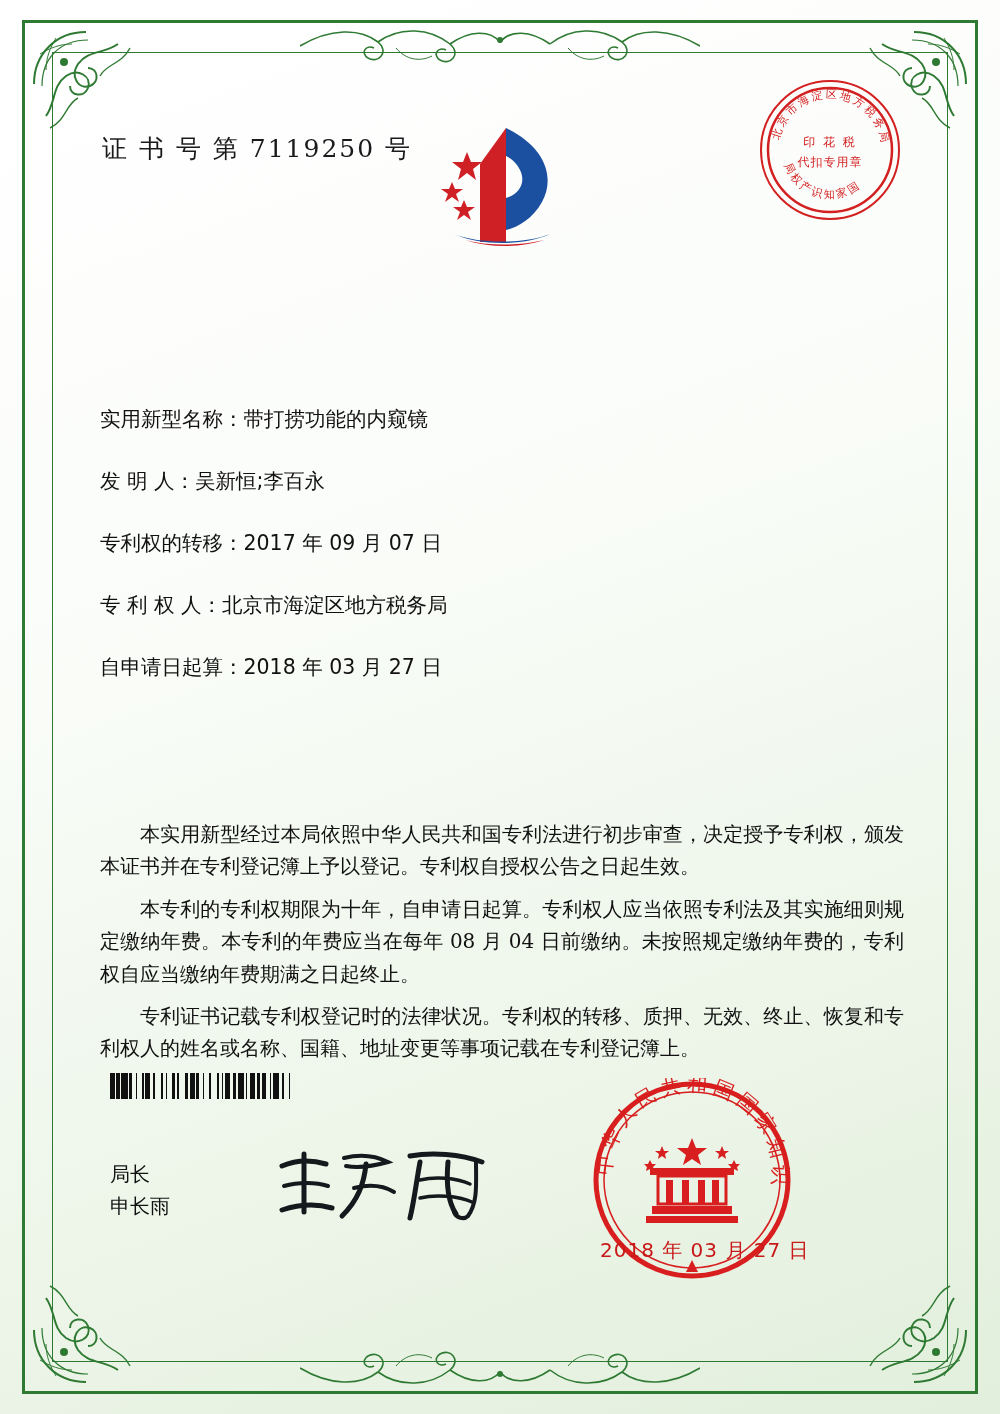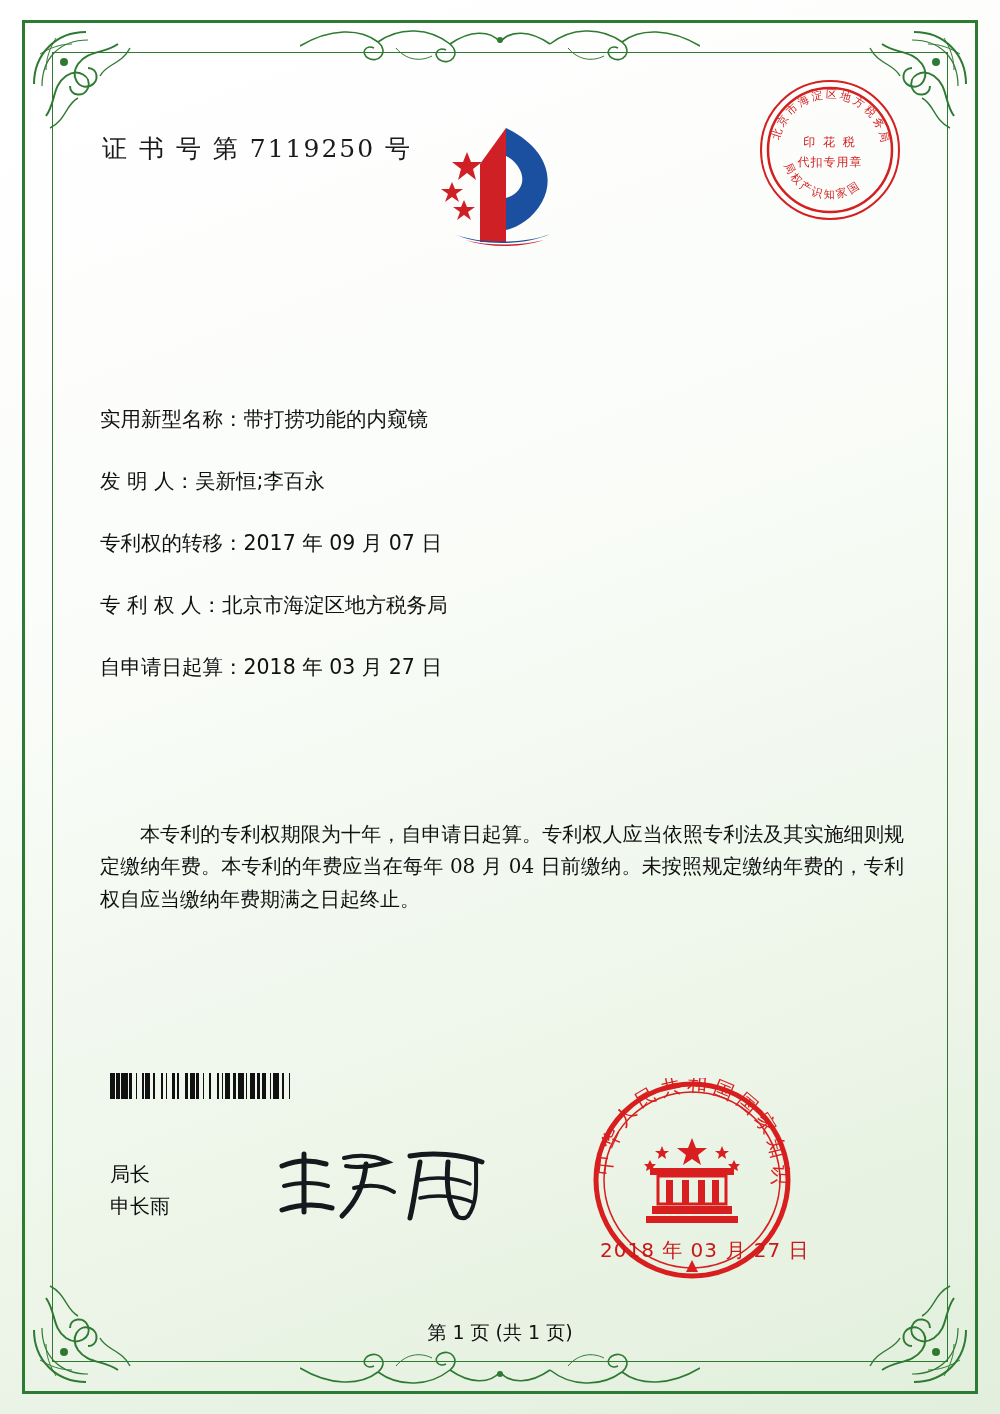--- a/index.html
+++ b/index.html
@@ -310,21 +310,23 @@
     </div>
     <div class="field-row">
       <span class="field-label">专 利 权 人：</span><span class="field-value">北京市海淀区地方税务局</span>
     </div>
     <div class="field-row">
       <span class="field-label">自申请日起算：</span><span class="field-value">2018 年 03 月 27 日</span>
     </div>
   </div>
 
   <div class="paragraphs">
+    <p>本实用新型经过本局依照中华人民共和国专利法进行初步审查，决定授予专利权，颁发本证书并在专利登记簿上予以登记。专利权自授权公告之日起生效。</p>
     <p>本专利的专利权期限为十年，自申请日起算。专利权人应当依照专利法及其实施细则规定缴纳年费。本专利的年费应当在每年 08 月 04 日前缴纳。未按照规定缴纳年费的，专利权自应当缴纳年费期满之日起终止。</p>
+    <p>专利证书记载专利权登记时的法律状况。专利权的转移、质押、无效、终止、恢复和专利权人的姓名或名称、国籍、地址变更等事项记载在专利登记簿上。</p>
   </div>
 
   <div class="barcode" id="barcode">
       <i style="width: 4.8px; background: rgb(17, 17, 17);"></i>
       <i style="width: 1.6px; background: transparent;"></i>
       <i style="width: 3.2px; background: rgb(17, 17, 17);"></i>
       <i style="width: 1.6px; background: transparent;"></i>
       <i style="width: 6.4px; background: rgb(17, 17, 17);"></i>
       <i style="width: 1.6px; background: transparent;"></i>
       <i style="width: 3.2px; background: rgb(17, 17, 17);"></i>
@@ -428,15 +430,14 @@
         <polygon points="-30,-44 -28,-39 -23,-39 -27,-36 -26,-31 -30,-34 -34,-31 -33,-36 -37,-39 -32,-39" fill="currentColor"></polygon>
         <polygon points="30,-44 32,-39 37,-39 33,-36 34,-31 30,-34 26,-31 27,-36 23,-39 28,-39" fill="currentColor"></polygon>
         <polygon points="-42,-30 -40,-26 -36,-26 -39,-23 -38,-19 -42,-21 -46,-19 -45,-23 -48,-26 -44,-26" fill="currentColor"></polygon>
         <polygon points="42,-30 44,-26 48,-26 45,-23 46,-19 42,-21 38,-19 39,-23 36,-26 40,-26" fill="currentColor"></polygon>
       </g>
       <polygon points="102,182 108,194 96,194" fill="currentColor"></polygon>
     </svg>
   </div>
   <div class="seal-date">2018 年 03 月 27 日</div>
 
-  <div class="footer">第 1 页 (共 1 页)</div>
 
 </div>
 
 </body></html>

